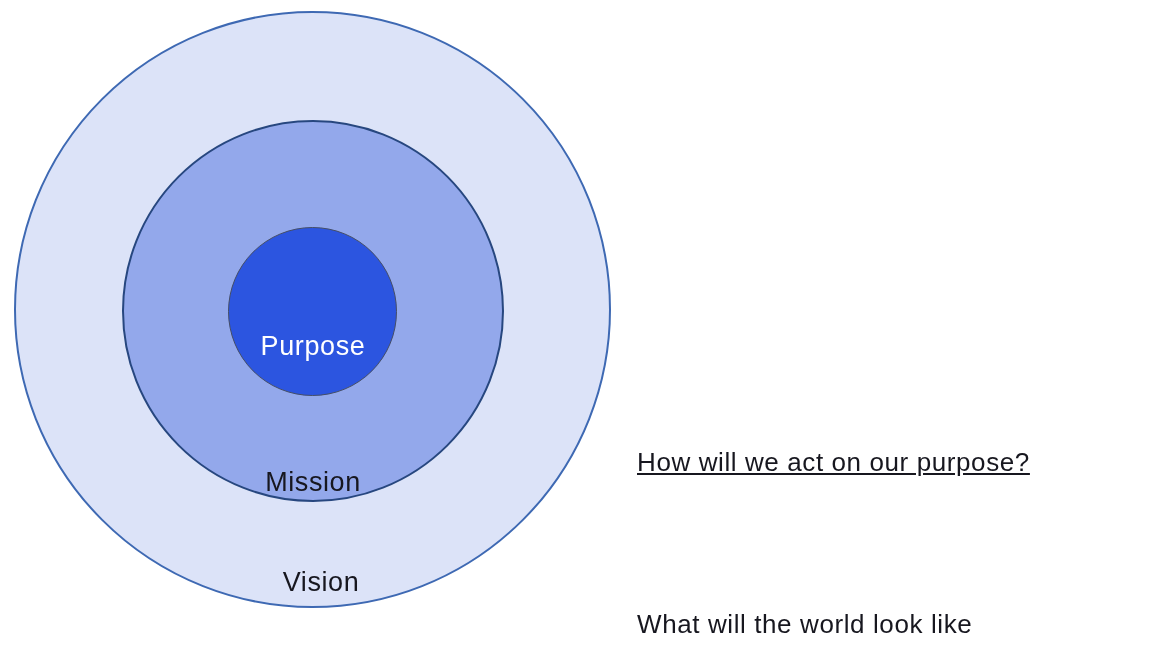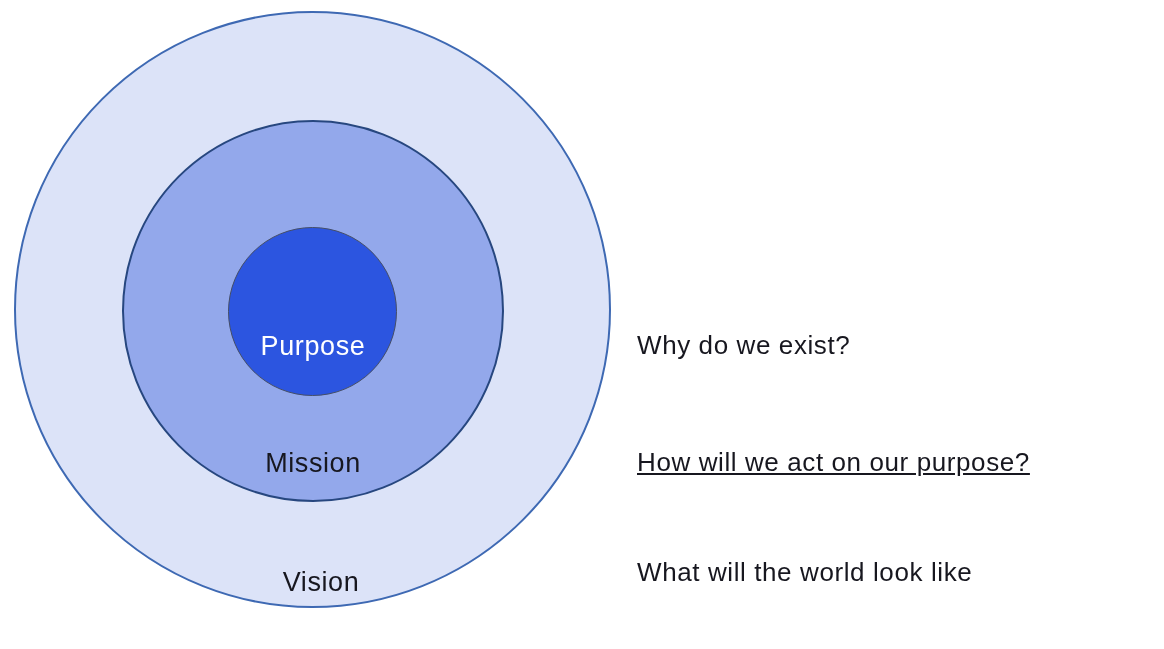--- a/index.html
+++ b/index.html
@@ -53,58 +53,57 @@
     white-space: nowrap;
     color: #17171f;
   }
   .label-purpose {
     left: 313px;
     top: 346px;
     color: #ffffff;
   }
   .label-mission {
     left: 313px;
-    top: 463px;
+    top: 482px;
   }
   .label-vision {
     left: 313px;
     top: 582px;
     margin-left: 8px;
   }
   .question {
     position: absolute;
     left: 637px;
     transform: translateY(-50%);
     font-size: 26px;
     letter-spacing: 0.6px;
     white-space: nowrap;
     color: #17171f;
     line-height: 34px;
   }
   .q-purpose { top: 345px; }
   .q-mission { top: 462px; text-decoration: underline; }
-  .q-vision  { top: 572px; }
+  .q-vision  { top: 624px; }
   .q-vision .q-line { display: block; }
 </style>
 </head>
 <body>
 
 <div class="canvas">
 
   <div class="circle circle-vision"></div>
   <div class="circle circle-mission"></div>
   <div class="circle circle-purpose"></div>
 
   <div class="ring-label label-purpose">Purpose</div>
 
   <div class="ring-label label-mission">Mission</div>
 
   <div class="ring-label label-vision">Vision</div>
 
-  <div class="question q-purpose">Why do we exist?</div>
 
   <div class="question q-mission">How will we act on our purpose?</div>
 
   <div class="question q-vision">
     <span class="q-line">What will the world look like</span>
   </div>
 
 </div>
 
 </body></html>

